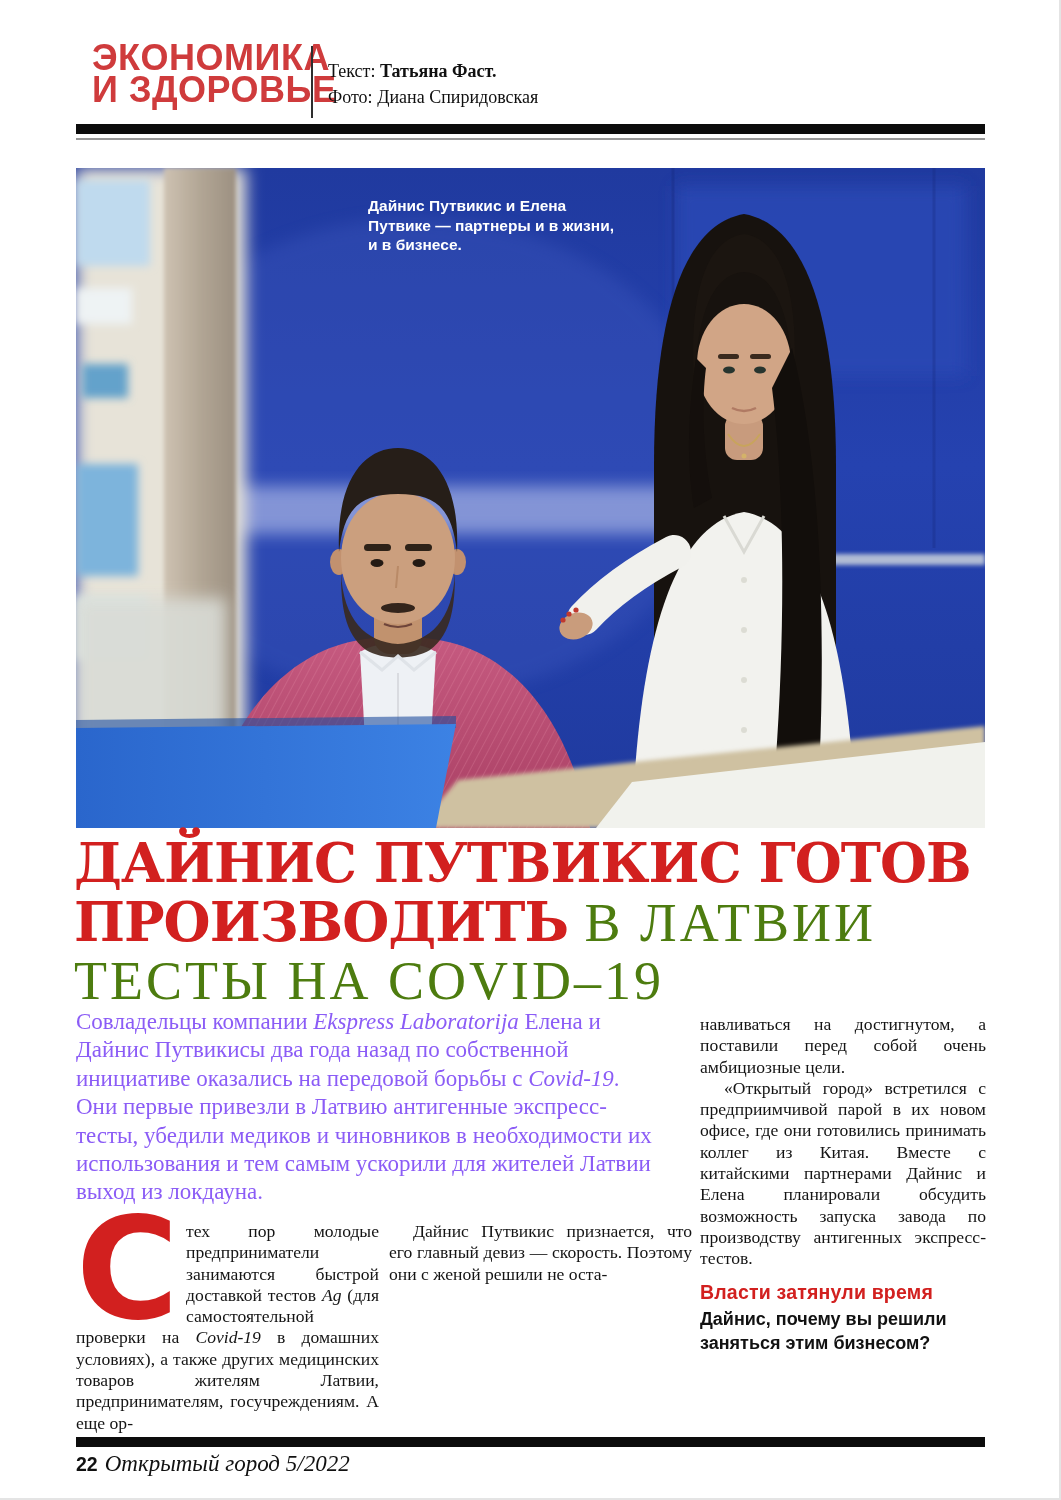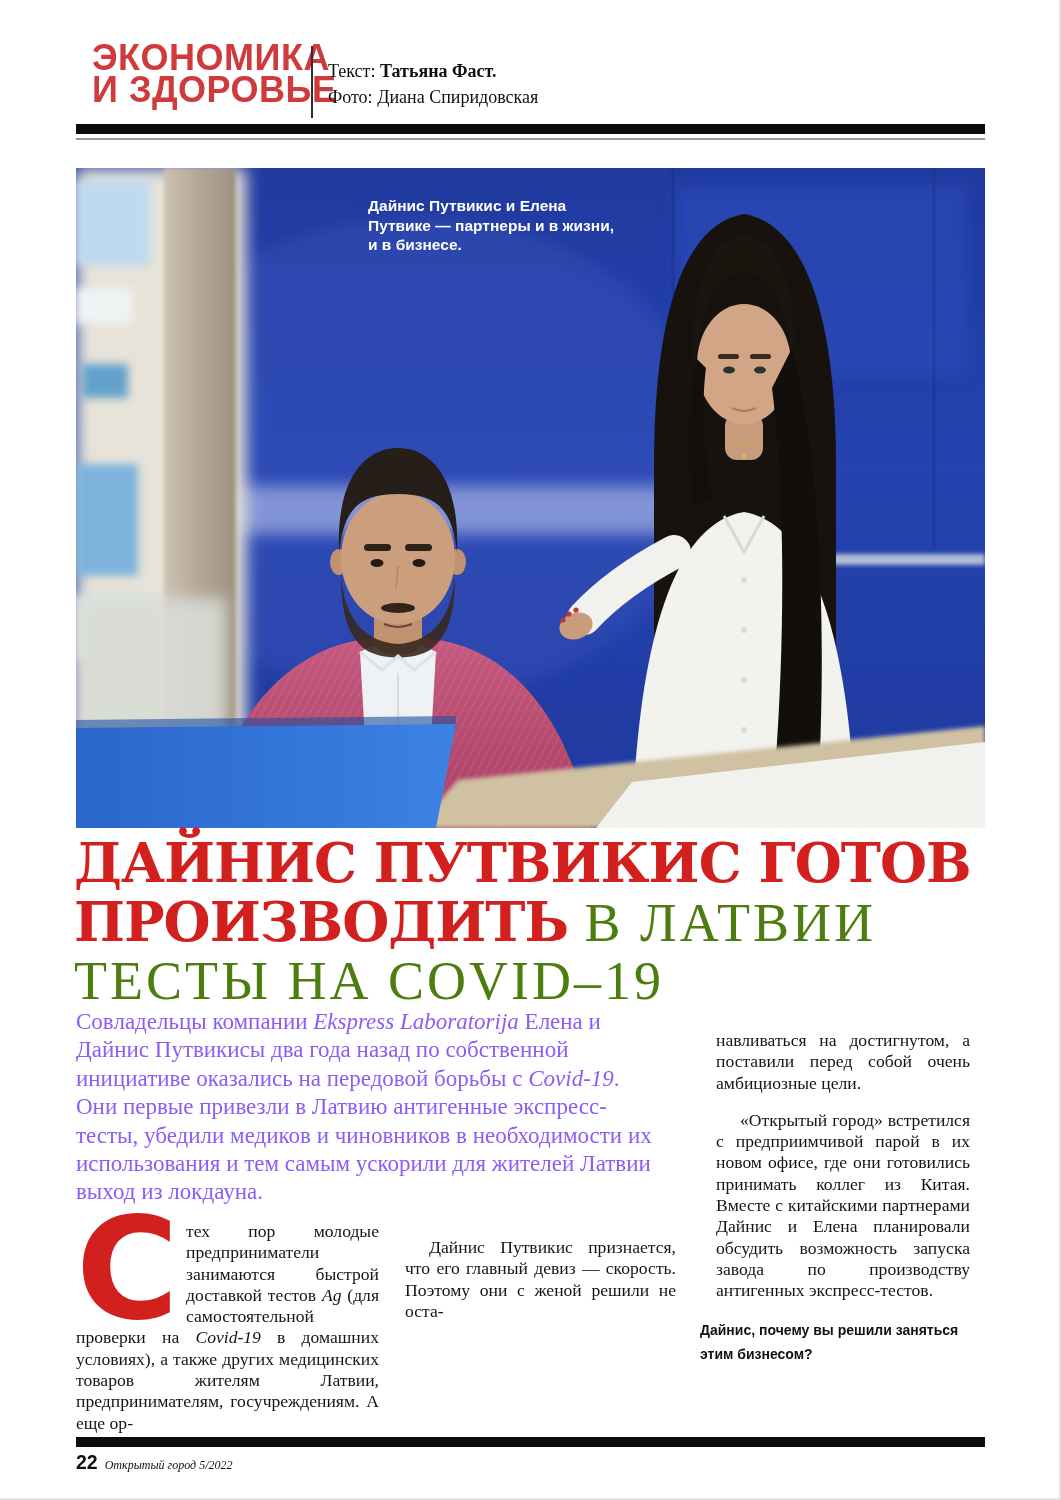--- a/index.html
+++ b/index.html
@@ -37,43 +37,43 @@
   
   .headline{position:absolute;left:74px;top:834px;width:911px;margin:0;font-size:54px;line-height:58px;font-weight:400;}
   .hl-red{font-family:"DejaVu Serif",serif;font-weight:800;color:var(--accent-red,#d2201f);letter-spacing:-1px;}
   .hl-light{font-family:"Liberation Serif",serif;font-weight:400;color:#4d7c0f;letter-spacing:3px;}
 
   
   .lead{position:absolute;left:76px;top:1008px;width:582px;margin:0;font-size:23px;line-height:28.4px;color:#8b5cf6;}
 
   
   .col{position:absolute;font-size:17.6px;line-height:21.3px;text-align:justify;color:#141414;}
-  .col p{margin:16px;}
+  .col p{margin:0;}
   .col1{left:76px;top:1221px;width:303px;}
   .col2{left:389px;top:1221px;width:303px;}
   .col3{left:700px;top:1014px;width:286px;}
   .indent{text-indent:24px;}
   .dropcap{
     float:left;width:104px;height:100px;margin:2px 6px 0 0;
     font-family:"DejaVu Sans",sans-serif;font-weight:700;
     font-size:140px;line-height:94px;color:var(--accent-red,#d2201f);
   }
   .subhead{
     margin:11px 0 3px;font-family:"Liberation Sans",sans-serif;font-weight:700;
     font-size:19.5px;line-height:23px;color:var(--accent-red,#d2201f);text-align:left;letter-spacing:.2px;
   }
   .question{
     font-family:"Liberation Sans",sans-serif;font-weight:700;
-    font-size:14px;line-height:24.5px;text-align:left;color:#111;margin:0 0 3px !important;
+    font-size:18px;line-height:24.5px;text-align:left;color:#111;margin:0 0 3px !important;
   }
 
   
   .folio{position:absolute;left:76px;top:1451px;font-size:17.5px;color:#111;}
   .folio .num{font-family:"Liberation Sans",sans-serif;font-weight:700;font-size:19.5px;margin-right:7px;}
-  .folio .issue{font-family:"Liberation Serif",serif;font-style:italic;font-size:12px;text-align:right;}
+  .folio .issue{font-family:"Liberation Serif",serif;font-style:italic;font-size:23px;text-align:right;}
 </style>
 </head>
 <body>
 
 <div class="page">
 
   <div class="section-label">
     <div>ЭКОНОМИКА</div>
     <div>И ЗДОРОВЬЕ</div>
   </div>
@@ -212,20 +212,21 @@
     <span><span>тех пор молодые предприниматели занимаются быстрой доставкой тестов </span><span class="it">Ag</span><span> (для самостоятельной проверки на </span><span class="it">Covid-19</span><span> в домашних условиях), а также других медицинских товаров жителям Латвии, предпринимателям, госучреждениям. А еще ор-</span></span>
   </section>
 
   <section class="col col2">
     <p class="indent">Дайнис Путвикис признается, что его главный девиз — скорость. Поэтому они с женой решили не оста-</p>
   </section>
 
   <section class="col col3">
     <p>навливаться на достигнутом, а поставили перед собой очень амбициозные цели.</p>
     <p class="indent">«Открытый город» встретился с предприимчивой парой в их новом офисе, где они готовились принимать коллег из Китая. Вместе с китайскими партнерами Дайнис и Елена планировали обсудить возможность запуска завода по производству антигенных экспресс-тестов.</p>
+    <h2 class="subhead">Власти затянули время</h2>
     <p class="question">Дайнис, почему вы решили заняться этим бизнесом?</p>
   </section>
 
   <div class="rule-black bottom"></div>
   <div class="folio">
     <span class="num">22</span><span class="issue">Открытый город 5/2022</span>
   </div>
 
 </div>
 

